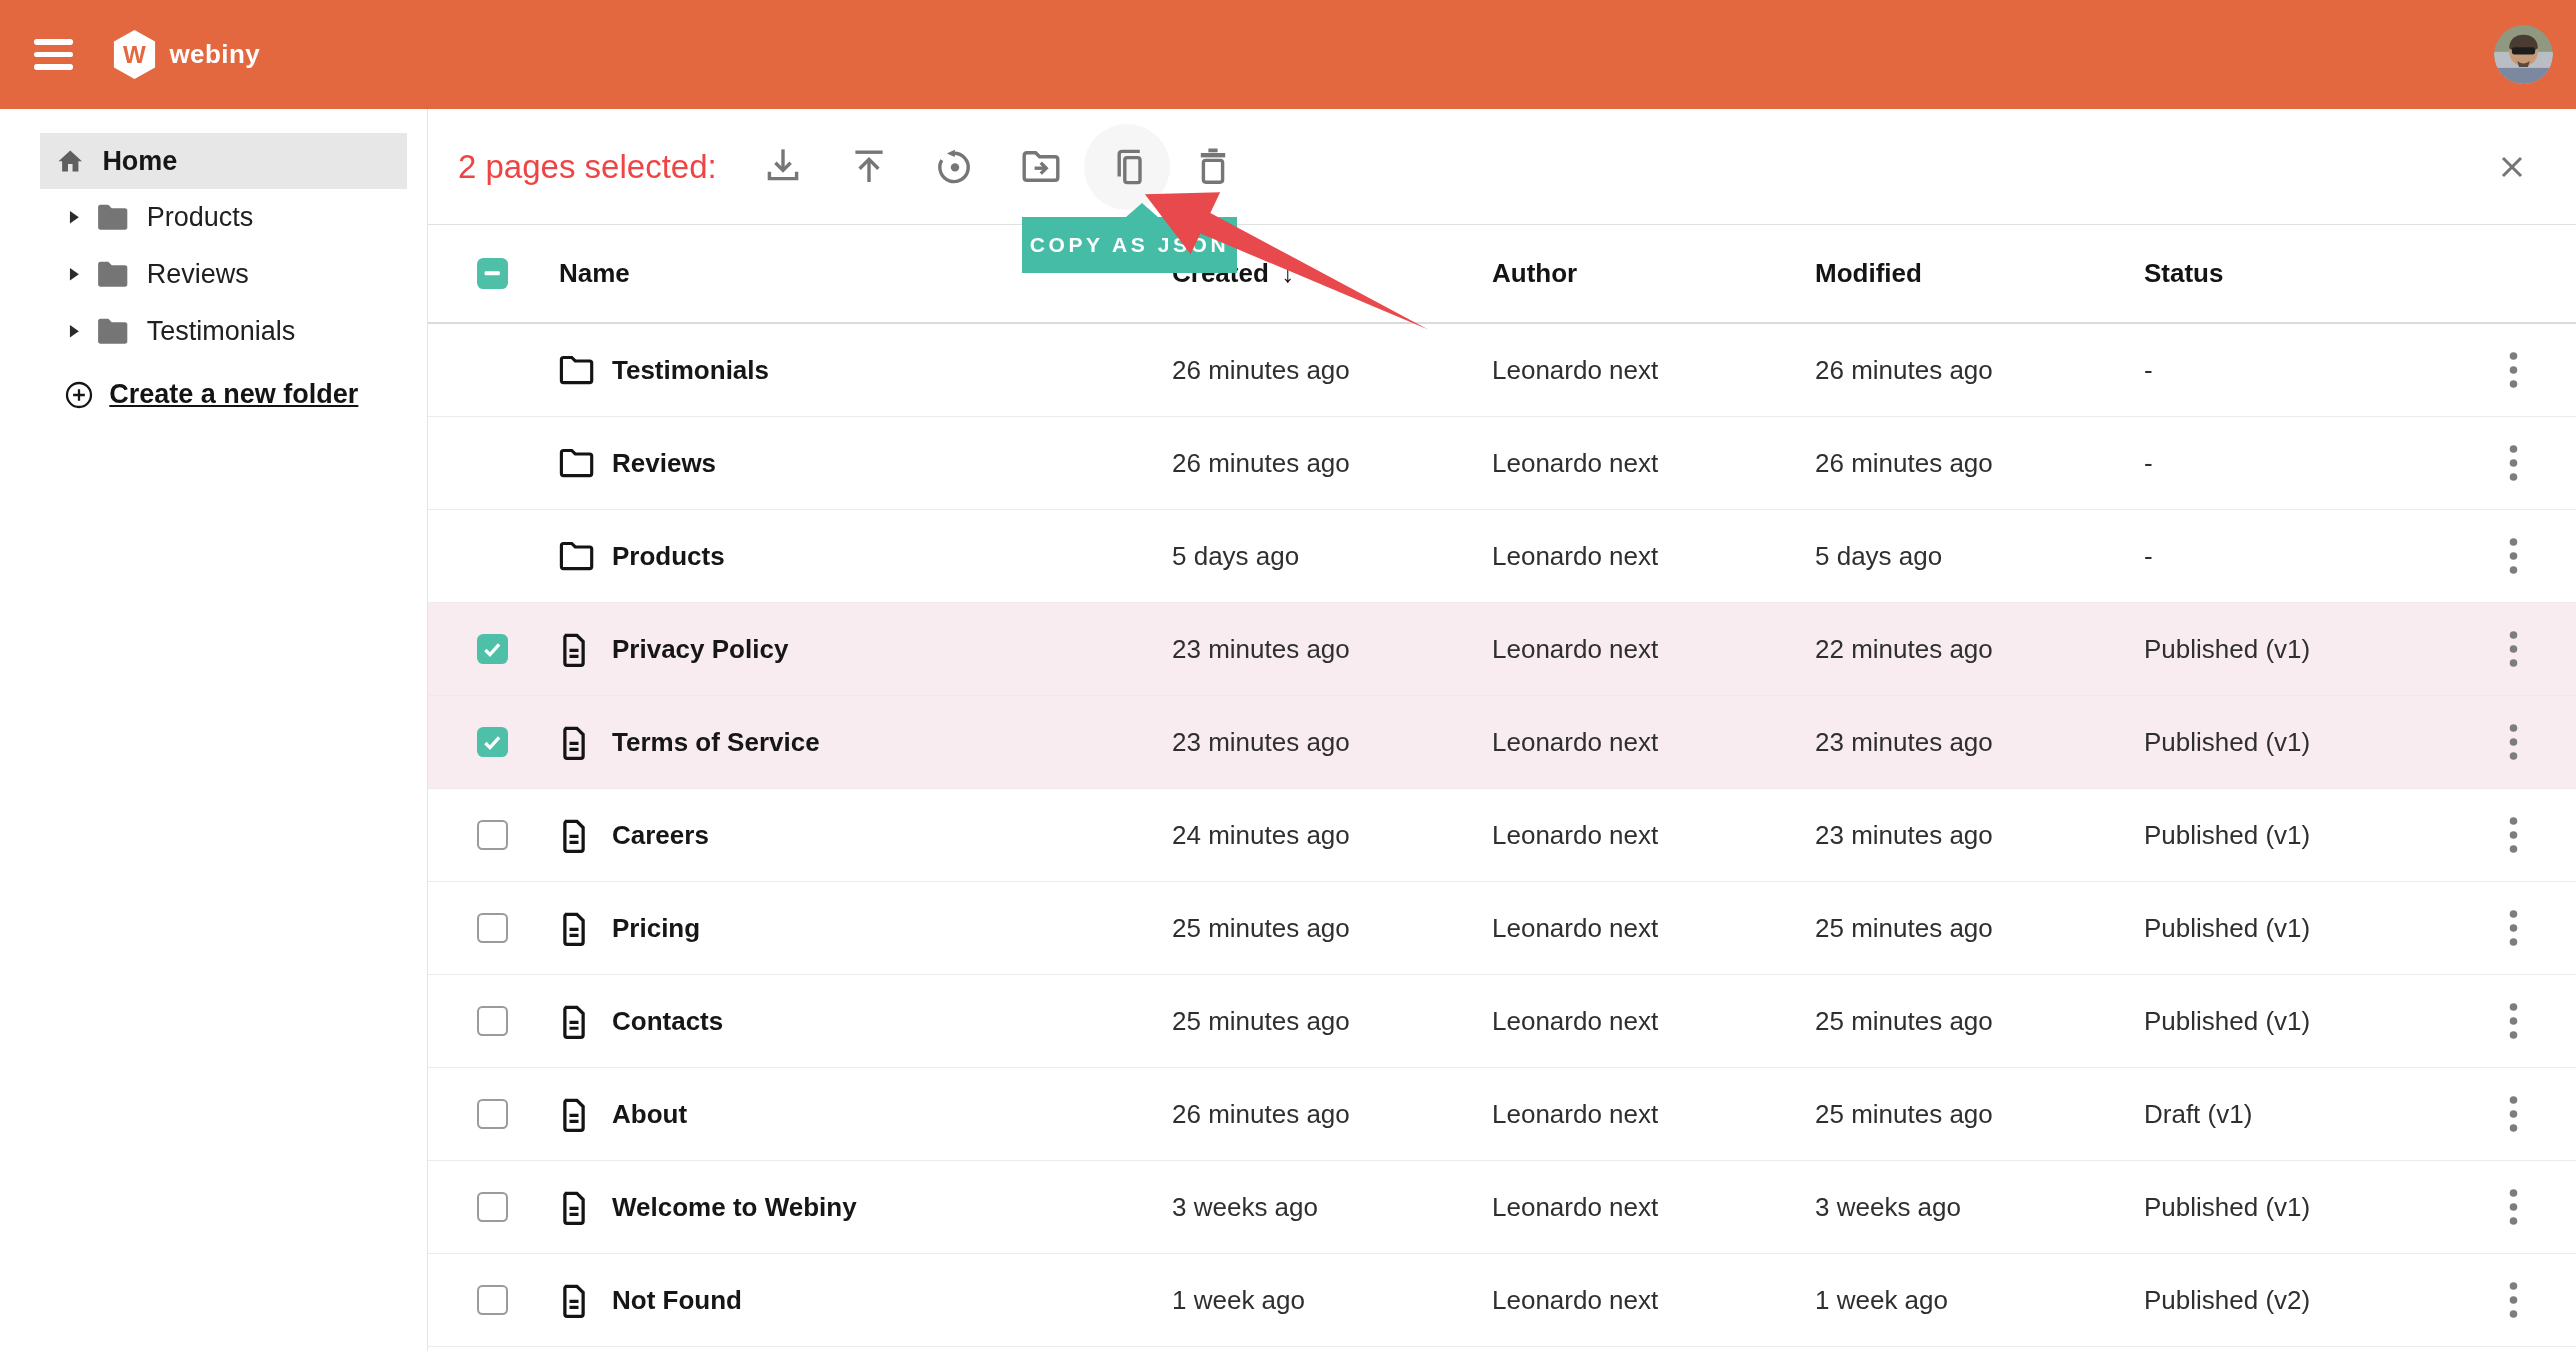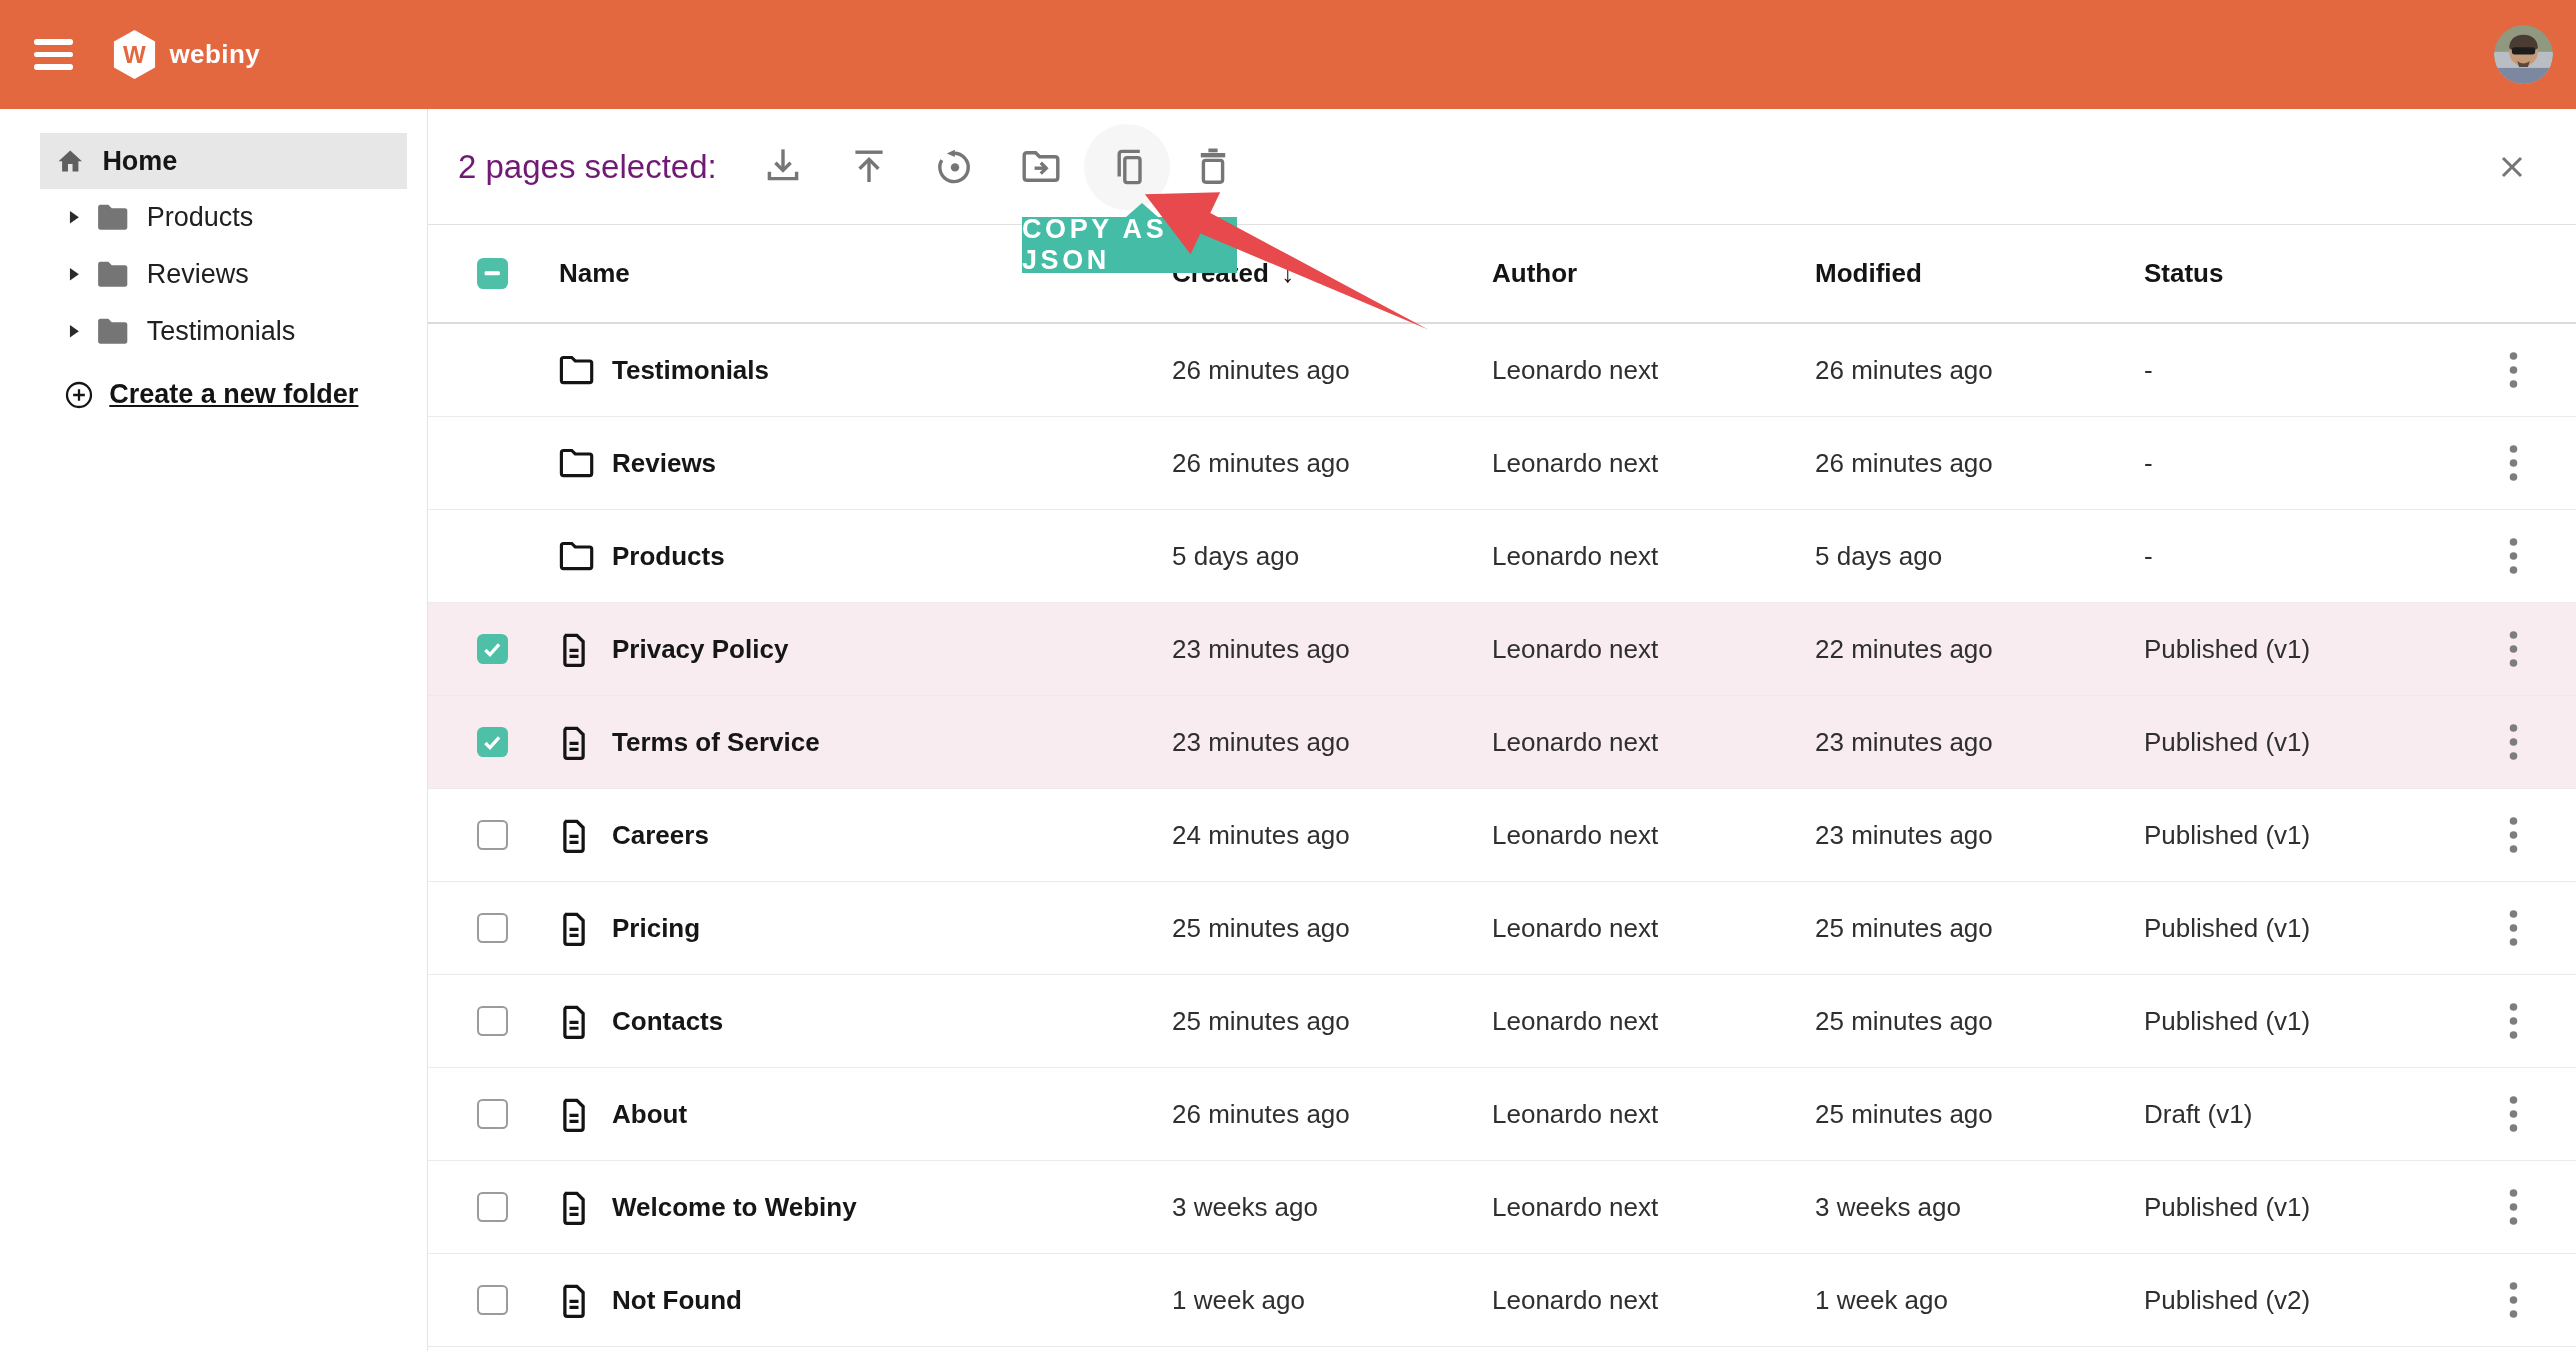--- a/index.html
+++ b/index.html
@@ -24,21 +24,21 @@
   .side-item .tri{width:10.8px;height:14.3px;flex:none;}
   .side-item .fold{margin-left:16px;flex:none;}
   .side-item .lbl{margin-left:17px;font-size:27px;color:#202020;}
   .side-create{height:59px;margin-top:5.4px;display:flex;align-items:center;padding-left:35px;cursor:pointer;}
   .side-create .lbl{margin-left:14.3px;font-size:27px;font-weight:bold;color:#141414;text-decoration:underline;}
 
   .content{flex:1;position:relative;background:#fff;}
 
   
   .toolbar{height:116px;border-bottom:1.8px solid #E0E0E0;display:flex;align-items:center;padding:0 36px 0 30px;box-sizing:border-box;}
-  .sel-text{font-size:33px;color:#701a75;}
+  .sel-text{font-size:33px;color:#ef4444;}
   .actions{display:flex;margin-left:23px;}
   .action-btn{width:86px;height:86px;border-radius:50%;display:flex;align-items:center;justify-content:center;cursor:pointer;}
   .action-btn svg{width:48px;height:48px;}
   .action-btn.hovered{background:#F6F6F6;}
   .close-btn{margin-left:auto;width:57px;height:57px;display:flex;align-items:center;justify-content:center;cursor:pointer;}
 
   
   .thead{height:99px;display:flex;align-items:center;border-bottom:2.7px solid #DBDBDB;font-size:26px;font-weight:bold;color:#141414;box-sizing:border-box;}
   .row{height:93px;display:flex;align-items:center;border-bottom:1.8px solid #EBEBEB;font-size:26px;color:#2f2f2f;box-sizing:border-box;}
   .row--selected{background:#F8ECF1;}
@@ -53,21 +53,21 @@
   .c-menu{width:125px;flex:none;display:flex;justify-content:center;}
   .sort{margin-left:12.5px;}
   .kebab{width:30.5px;height:39px;display:flex;align-items:center;justify-content:center;cursor:pointer;}
 
   .cb{width:30.5px;height:30.5px;margin-left:49px;flex:none;border-radius:6.3px;display:flex;align-items:center;justify-content:center;cursor:pointer;box-sizing:border-box;}
   .cb--on{background:#4EC0A8;}
   .cb--off{border:2.7px solid #9B9B9B;border-radius:5.4px;background:#fff;}
 
   
   .tooltip{position:absolute;left:594px;top:108px;width:215px;height:56px;background:#45BCA5;color:#fff;
-           display:flex;align-items:center;justify-content:center;font-size:27px;font-weight:bold;letter-spacing:3.6px;z-index:5;}
+           display:flex;align-items:center;justify-content:center;font-size:21px;font-weight:bold;letter-spacing:3.6px;z-index:5;}
   .tooltip:before{content:"";position:absolute;top:-14.3px;left:104px;border-left:16px solid transparent;
                   border-right:16px solid transparent;border-bottom:14.3px solid #45BCA5;}
   .annot{position:absolute;left:0;top:0;width:2148px;height:1242px;z-index:6;pointer-events:none;}
 </style>
 </head>
 <body>
 
 <div class="app">
 
   <div class="topbar">

